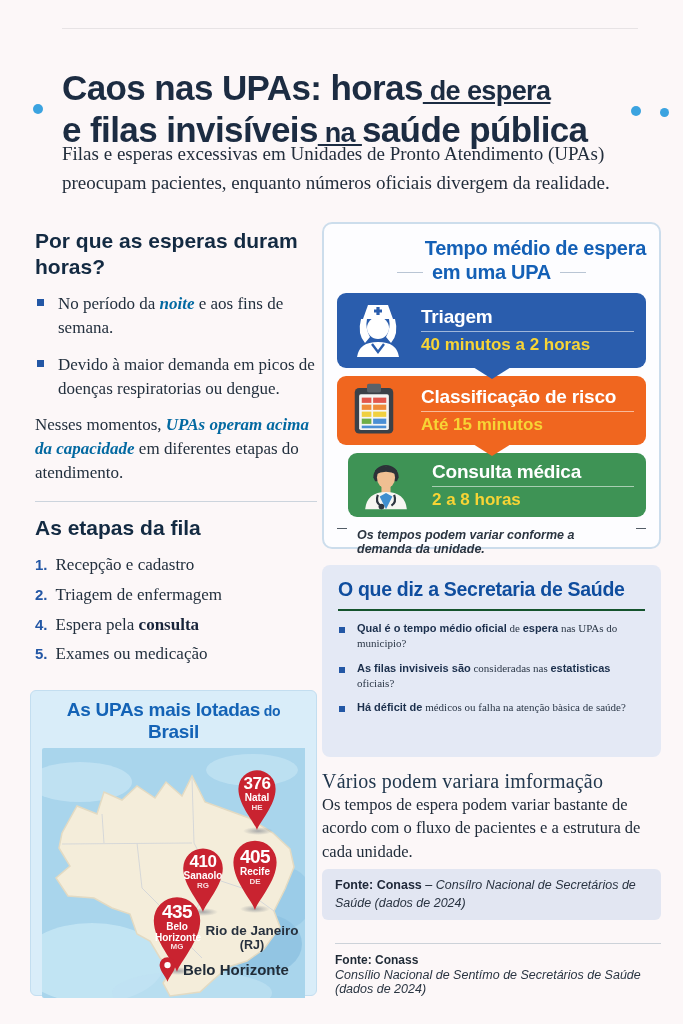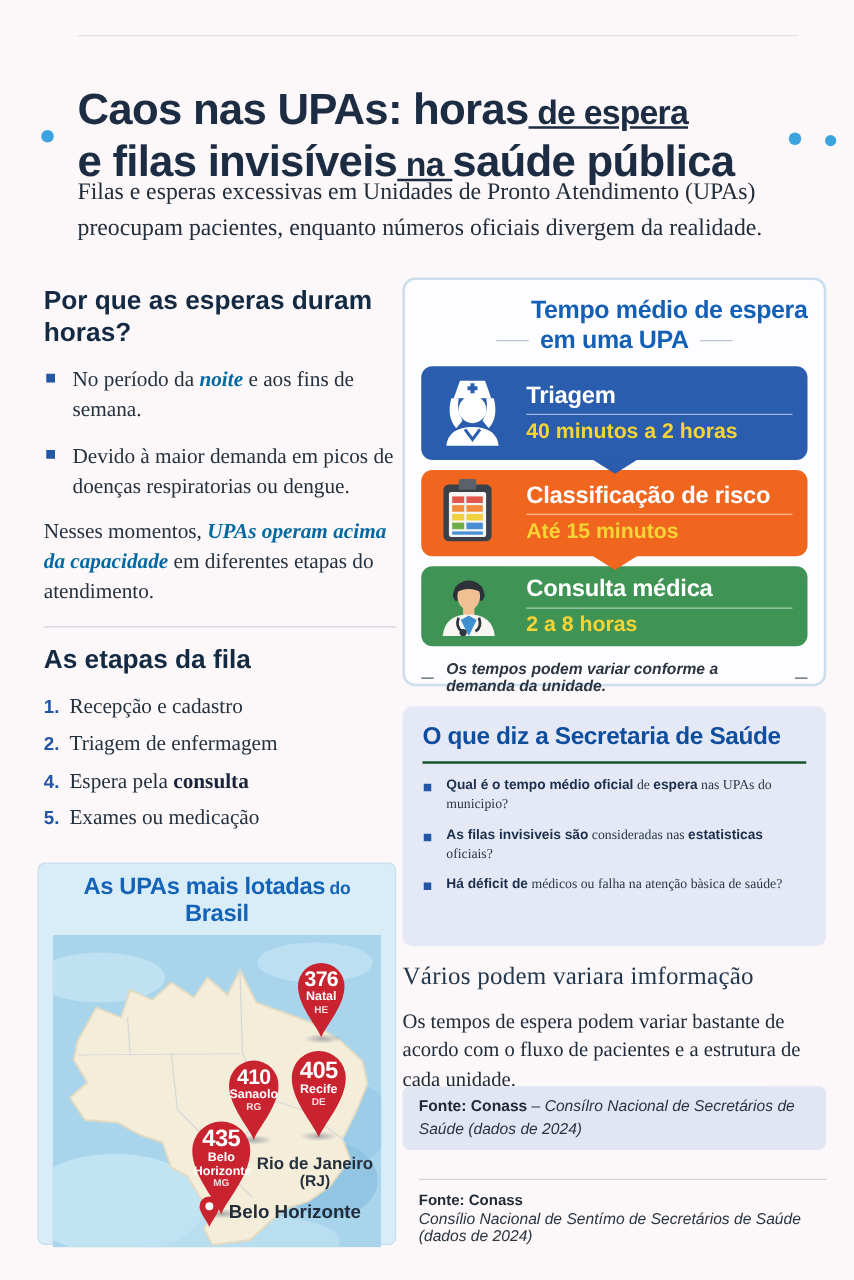--- a/index.html
+++ b/index.html
@@ -51,44 +51,44 @@
 
   
   .wait-card{position:absolute;left:322px;top:222px;width:339px;height:327px;background:#fdfdff;border:2px solid #ccddec;border-radius:10px;box-sizing:border-box;padding:12px 13px 0 13px;}
   .wc-title{text-align:right;color:#1460b6;font-weight:bold;font-size:20px;line-height:1.2;letter-spacing:-0.3px;}
   .wc-title .t2{display:flex;align-items:center;justify-content:center;gap:9px;}
   .dashline{display:inline-block;width:26px;border-top:1.5px solid #b9c5d4;}
   .steps{margin-top:9px;}
   .step{position:relative;border-radius:9px;color:#fff;padding:0 12px 0 84px;display:flex;flex-direction:column;justify-content:center;box-sizing:border-box;margin-bottom:8px;}
   .step-blue{background:#2a5dad;height:75px;}
   .step-orange{background:#f0661f;height:69px;}
-  .step-green{background:#3e9355;height:64px;margin-bottom:0;}
+  .step-green{background:#3e9355;height:64px;margin-bottom:0;margin-left:11px;}
   .step-icon{position:absolute;left:9px;top:50%;transform:translateY(-50%);}
   .step-label{font-weight:bold;font-size:19px;letter-spacing:-0.2px;}
   .step-sep{border-top:1px solid rgba(255,255,255,.55);margin:3px 0 3px 0;}
   .step-time{font-weight:bold;font-size:17px;color:#f7d435;}
   .notch{position:absolute;bottom:-11px;left:50%;margin-left:-19px;width:0;height:0;border-left:19px solid transparent;border-right:19px solid transparent;z-index:2;}
   .notch-blue{border-top:12px solid #2a5dad;}
   .notch-orange{border-top:12px solid #f0661f;}
-  .wc-note{display:flex;align-items:center;justify-content:center;gap:10px;margin-top:11px;}
+  .wc-note{display:flex;justify-content:center;gap:10px;margin-top:11px;}
   .wc-note .txt{font-style:italic;font-size:12.5px;color:#2b3541;font-weight:bold;}
   .wc-note .dash{display:inline-block;width:13px;border-top:1px solid #525c66;}
 
   
   .sec-card{position:absolute;left:322px;top:565px;width:339px;height:192px;background:#e4e9f5;border-radius:8px;box-sizing:border-box;padding:13px 16px;}
   .sec-title{color:#0f4d9e;font-weight:bold;font-size:19.5px;letter-spacing:-0.3px;border-bottom:2px solid #14532d;padding-bottom:8px;margin:0 0 10px 0;}
   .sec-list{list-style:none;margin:0;padding:0;}
   .sec-list li{position:relative;padding-left:19px;font-size:11px;line-height:1.35;margin-bottom:10px;color:#2a3646;}
   .sec-list .sq{position:absolute;left:1px;top:6px;width:6px;height:6px;background:#2357a5;}
   .seg-b{font-family:"Liberation Sans",sans-serif;font-weight:bold;color:#1b2f4c;}
   .seg-r{font-family:"Liberation Serif",serif;color:#2a3646;}
 
   
   .varios{position:absolute;left:322px;top:770px;width:339px;}
-  .varios h3{font-family:"Liberation Serif",serif;font-size:20px;font-weight:normal;color:#22384e;margin:0 0 12px 0;letter-spacing:0.2px;}
+  .varios h3{font-family:"Liberation Serif",serif;font-size:20px;font-weight:normal;color:#22384e;margin:0 0 0 0;letter-spacing:0.2px;}
   .varios p{font-family:"Liberation Serif",serif;font-size:16.5px;line-height:1.42;color:#202c3a;margin:0;}
 
   
   .fonte-box{position:absolute;left:322px;top:869px;width:339px;background:#e2e6f2;border-radius:6px;box-sizing:border-box;padding:8px 13px;font-size:12.5px;line-height:1.4;color:#2a3442;}
   .fonte-box .lab{font-weight:bold;color:#20293a;}
   .fonte-box .src{font-style:italic;}
   .bot-div{position:absolute;left:335px;top:943px;width:326px;border-top:1px solid #ccd2d9;}
   .fonte-bottom{position:absolute;left:335px;top:953px;width:335px;}
   .fonte-bottom .lab{font-weight:bold;font-size:12px;color:#1f2a36;display:block;}
   .fonte-bottom .src{font-style:italic;font-size:12.5px;color:#2a3542;display:block;margin-top:1px;}

